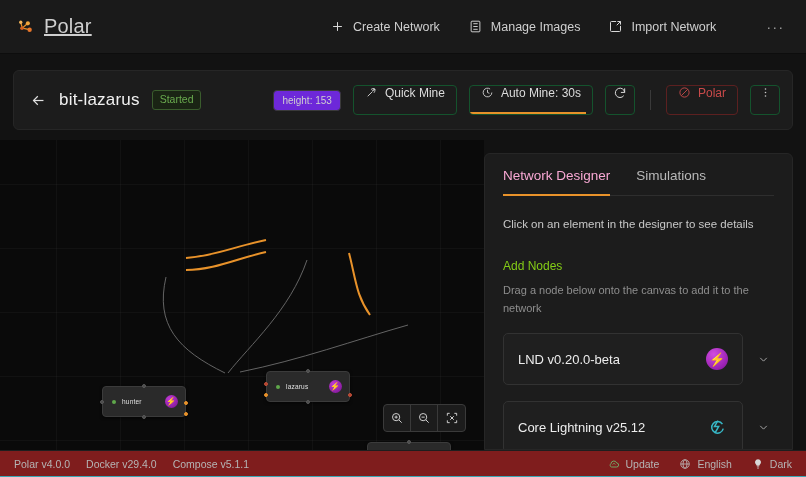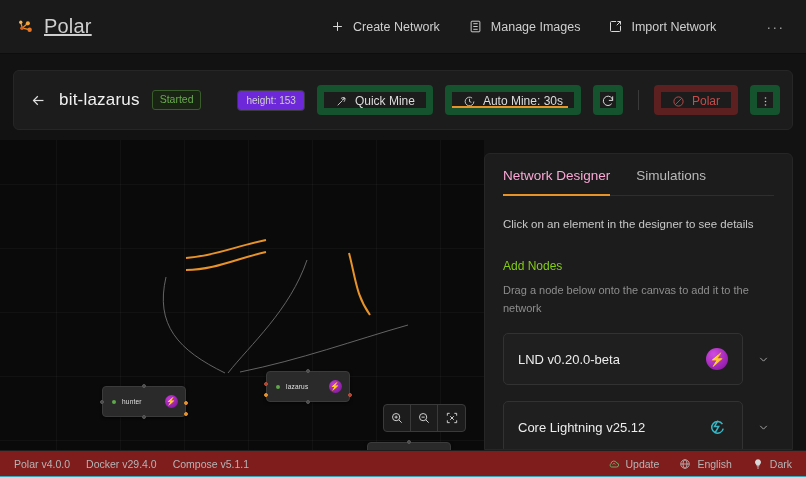--- a/index.html
+++ b/index.html
@@ -40,22 +40,22 @@
   .badge-started {
     font-size:10.5px; color:#6aab4f; border:1px solid #3a5c2d; background:#1a2414;
     border-radius:3px; padding:2px 7px; line-height:1.25;
   }
   .hdr-spacer { flex:1; }
   .pill-height {
     font-size:10px; color:#cfcfcf; border:1px solid #3a3a3a; background:#6d28d9;
     border-radius:4px; padding:4px 8px; white-space:nowrap;
   }
   .btn {
-    display:flex; align-items:flex-end; gap:7px; height:30px; padding:0 11px;
-    background:#1c1c1c; border:7px solid #14532d; border-radius:4px;
+    display:flex; align-items:flex-start; gap:7px; height:30px; padding:0 11px;
+    background:#1c1c1c; border:1px solid #14532d; border-radius:4px;
     font-size:12px; color:#dcdcdc; cursor:pointer; white-space:nowrap;
   }
   .btn-automine { position:relative; overflow:hidden; }
   .automine-progress {
     position:absolute; left:0; bottom:0; height:2.5px; background:#e8922a;
   }
   .btn-icon-only { width:30px; padding:0; justify-content:center; }
   .divider-v { width:1px; height:20px; background:#3a3a3a; margin:0 3px; }
   .btn-stop { border-color:#5c2020; color:#c94a4a; }
   .dots-v { font-size:13px; line-height:1; color:#c8c8c8; letter-spacing:0; }

